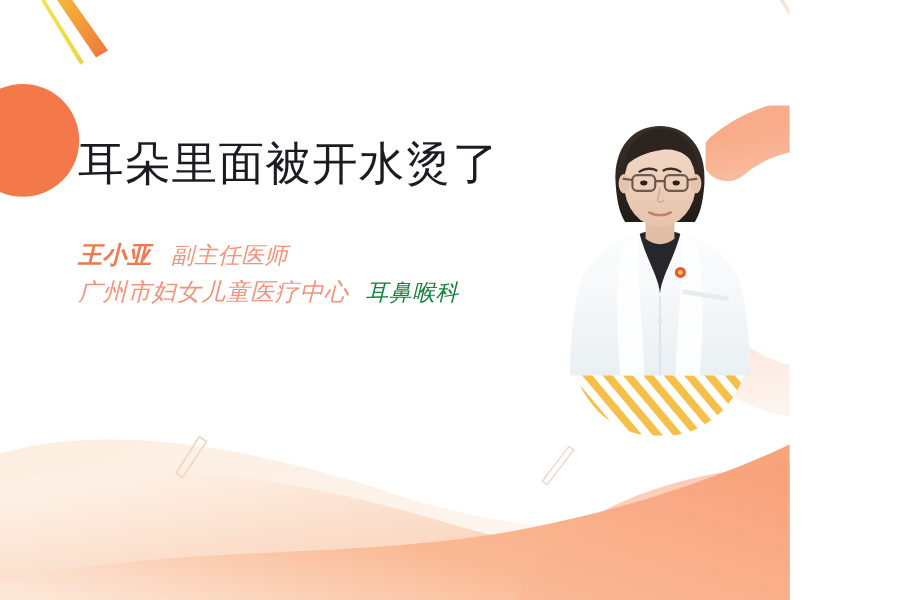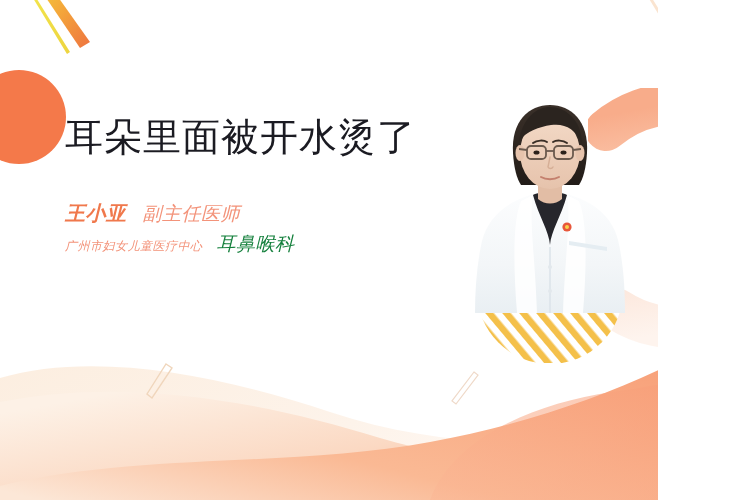--- a/index.html
+++ b/index.html
@@ -118,21 +118,21 @@
     letter-spacing: 0.5px;
   }
   #doctor-title {
     font-size: 19px;
     font-weight: 400;
     color: #F3937A;
     margin-left: 16px;
     letter-spacing: 0.5px;
   }
   #doctor-hospital {
-    font-size: 12px;
+    font-size: 20px;
     font-weight: 400;
     color: #F3937A;
     letter-spacing: 0.5px;
   }
   #doctor-dept {
     font-size: 19px;
     font-weight: 400;
     color: #15803d;
     margin-left: 14px;
     letter-spacing: 0.5px;

